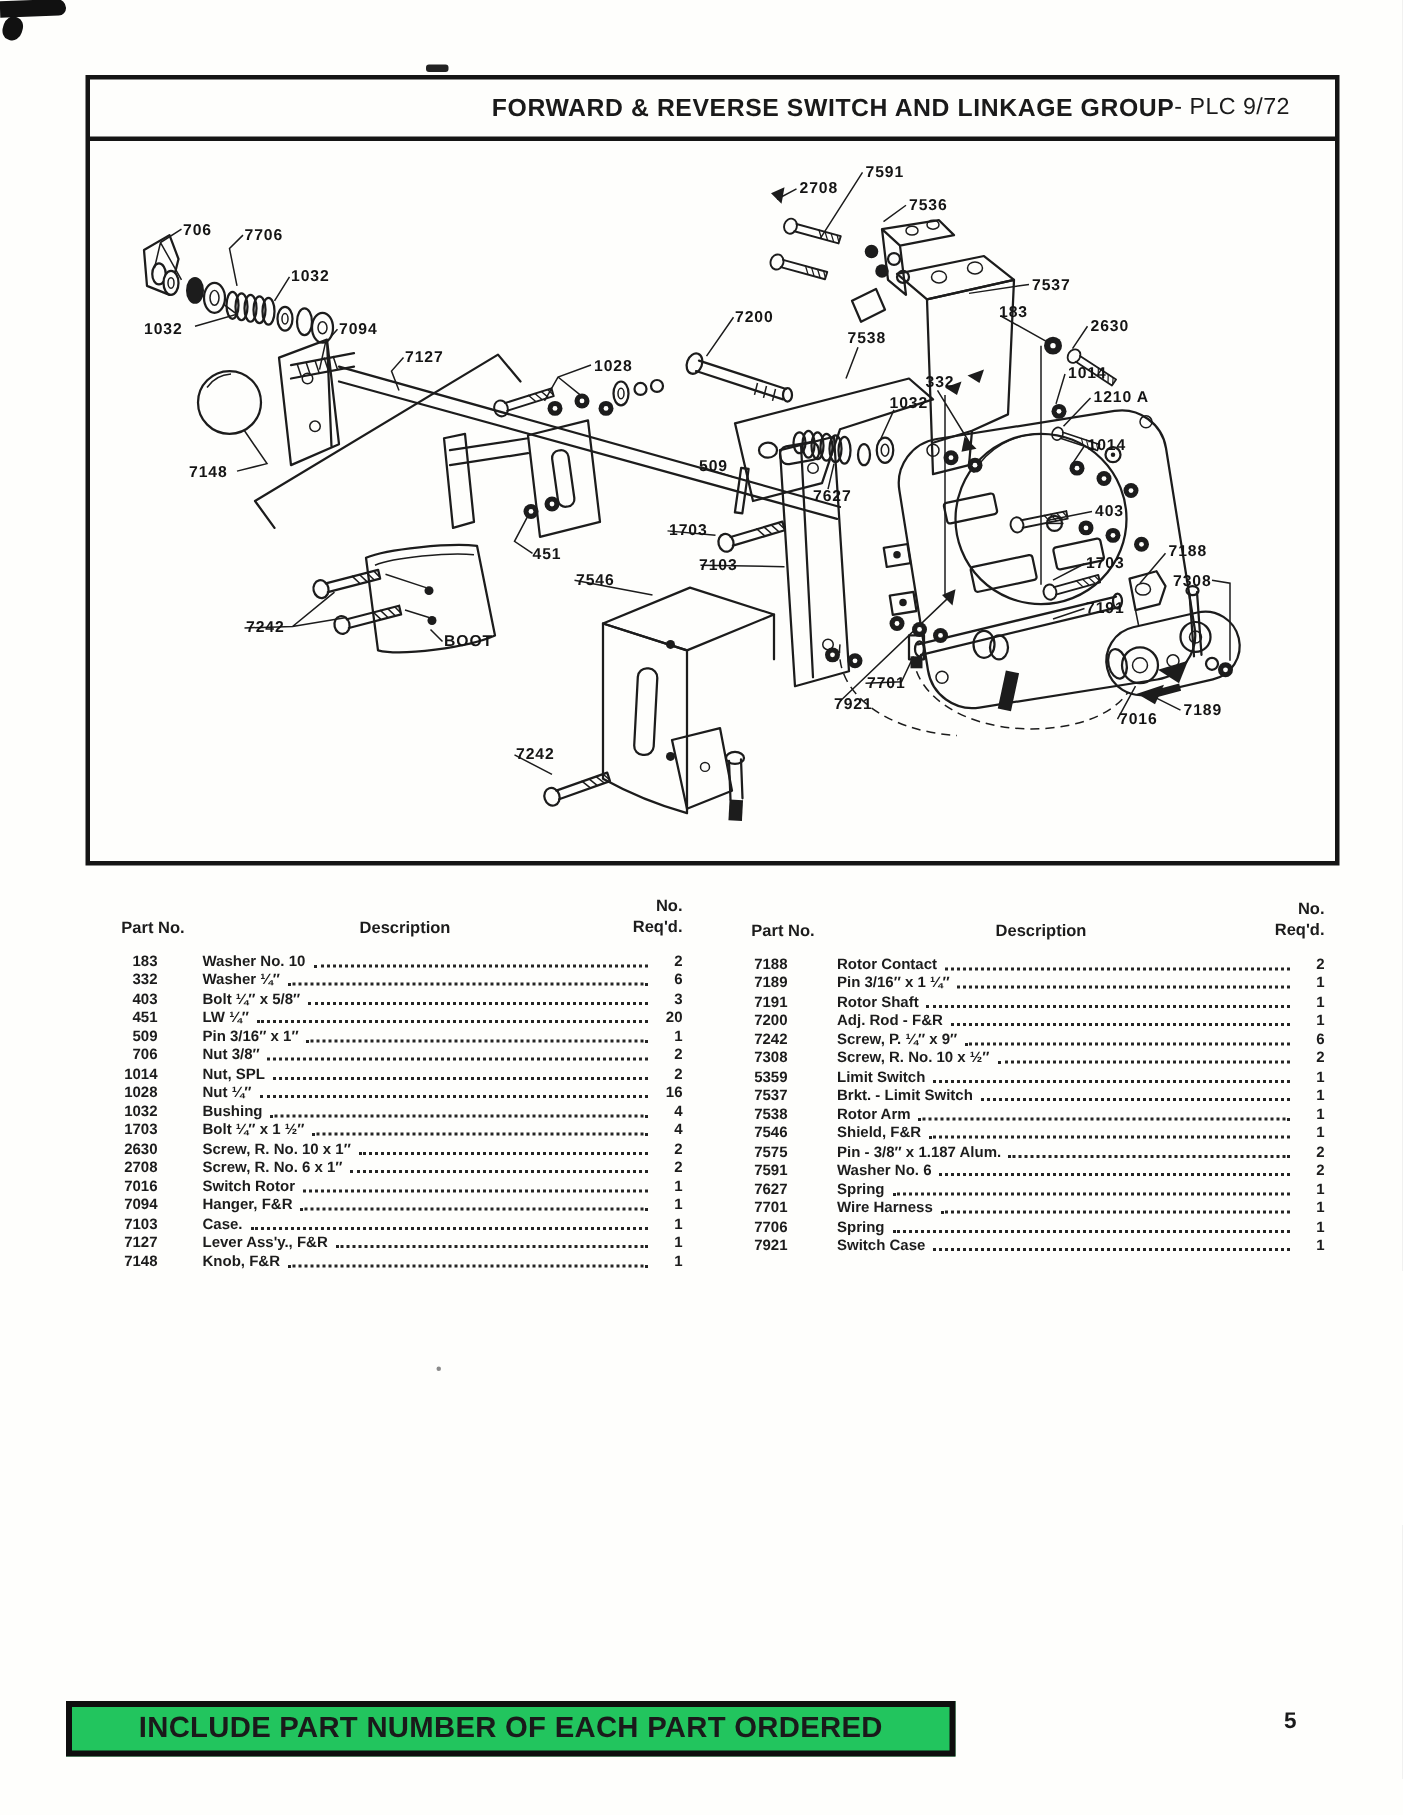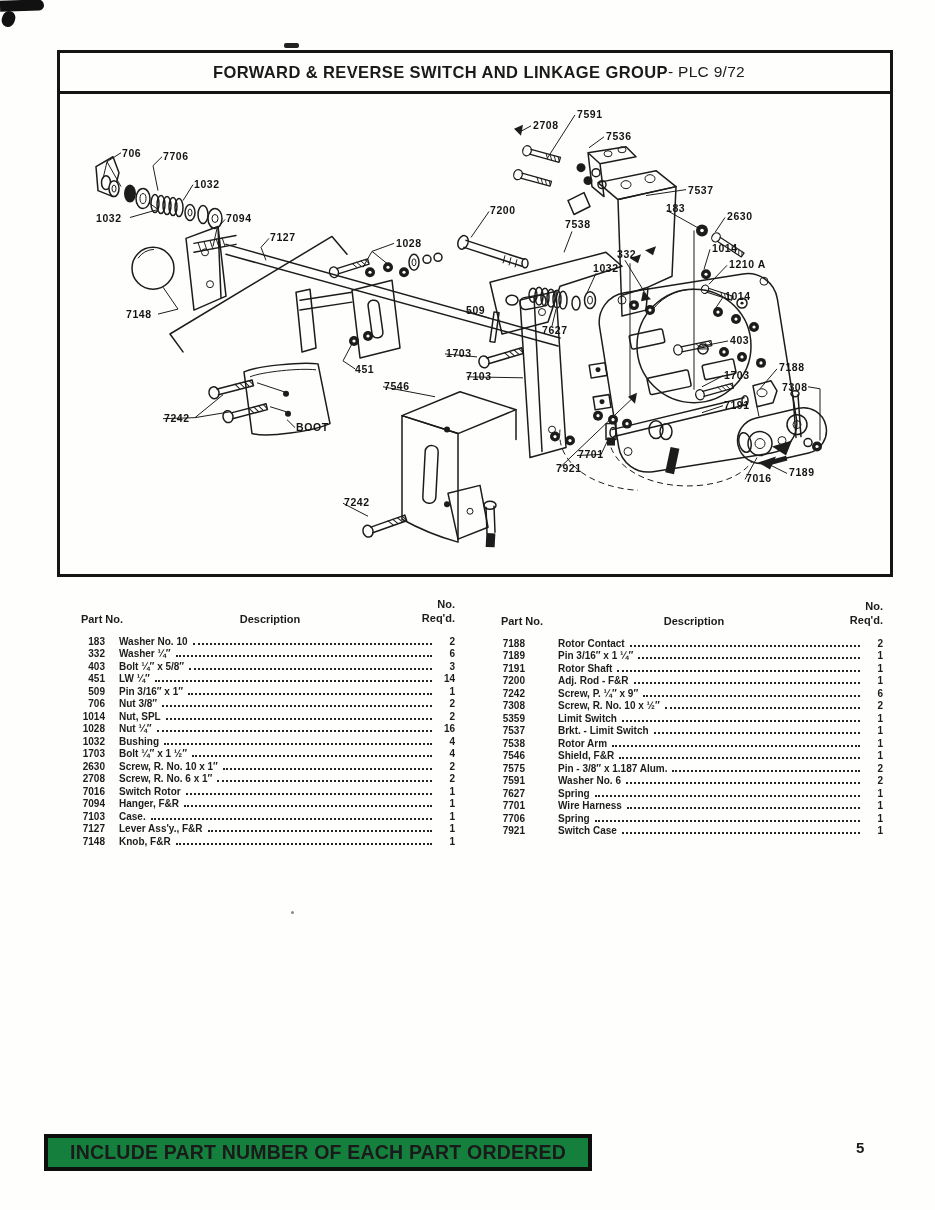--- a/index.html
+++ b/index.html
@@ -6,21 +6,21 @@
   .page{position:relative;width:935px;height:1210px;background:#fefefc;overflow:hidden;
         font-family:"Liberation Sans",sans-serif;color:#1a1a1a;}
   .mark{position:absolute;background:#111;}
   .mark-a{left:0;top:0;width:44px;height:11px;border-radius:0 6px 5px 0;transform:rotate(-2deg);}
   .mark-b{left:2px;top:11px;width:13px;height:16px;border-radius:45%;transform:rotate(18deg);}
   .mark-c{left:284px;top:43px;width:15px;height:5px;border-radius:2px;background:#222;}
   .mark-d{left:291px;top:911px;width:3px;height:3px;border-radius:50%;background:#8a8a8a;}
 
   .diagram-box{position:absolute;left:57px;top:50px;width:836px;height:527px;
                border:3px solid #151515;box-sizing:border-box;background:#fefefc;}
-  .title-row{height:41px;display:flex;justify-content:center;align-items:center;
+  .title-row{height:41px;display:flex;justify-content:flex-end;align-items:center;
              padding:0 30px 0 38px;border-bottom:3px solid #151515;box-sizing:border-box;}
   .title-row .ttl{font-size:16.5px;font-weight:600;letter-spacing:0.4px;}
   .title-row .plc{font-size:15.5px;font-weight:400;letter-spacing:0.3px;}
   .diagram-canvas{position:absolute;left:0;top:41px;right:0;bottom:0;}
   .diagram-canvas svg{display:block;width:100%;height:100%;}
 
   svg .ln{stroke:#1c1c1c;fill:none;stroke-width:1.5;stroke-linejoin:round;stroke-linecap:round;}
   svg .thin{stroke:#1c1c1c;fill:none;stroke-width:1;}
   svg .fdark{fill:#1c1c1c;stroke:none;}
   svg .fw{fill:#fefefc;}
@@ -29,29 +29,29 @@
   .tbl{position:absolute;font-size:10px;font-weight:700;color:#1c1c1c;}
   .tbl-left{left:57px;top:598px;width:398px;}
   .tbl-right{left:477px;top:600px;width:406px;}
   .tbl-head{display:flex;align-items:flex-end;font-size:11px;}
   .h-part{width:82px;padding-left:4px;text-align:center;}
   .h-desc{flex:1;text-align:center;}
   .h-no{width:58px;text-align:right;line-height:13.5px;}
   .rows{margin-top:9px;}
   .prow{display:flex;align-items:flex-end;height:12.5px;}
   .pn{width:48px;text-align:right;}
-  .desc{margin-left:14px;white-space:nowrap;}
+  .desc{margin-left:30px;white-space:nowrap;}
   .tbl-right .desc{margin-left:33px;}
   .dots{flex:1;border-bottom:2px dotted #242424;margin:0 3px 2px 5px;}
   .qty{width:20px;text-align:right;}
 
-  .banner{position:absolute;left:44px;top:1134px;width:548px;height:37px;
+  .banner{position:absolute;left:44px;top:1134px;width:593px;height:37px;
           border:4px solid #0e0e0e;box-sizing:border-box;display:flex;align-items:center;
           justify-content:center;font-size:19.5px;font-weight:700;letter-spacing:0.2px;
-          white-space:nowrap;background:#15803d;}
+          white-space:nowrap;background:#22c55e;}
   .pageno{position:absolute;left:856px;top:1139px;font-size:15px;font-weight:700;}
 </style>
 </head>
 <body>
 
 <div class="page">
   <div class="mark mark-a"></div>
   <div class="mark mark-b"></div>
   <div class="mark mark-c"></div>
   <div class="mark mark-d"></div>
@@ -383,21 +383,21 @@
           <span class="pn">403</span>
           <span class="desc">Bolt ¼″ x 5/8″</span>
           <span class="dots"></span>
           <span class="qty">3</span>
         </div>
 
         <div class="prow">
           <span class="pn">451</span>
           <span class="desc">LW ¼″</span>
           <span class="dots"></span>
-          <span class="qty">14</span>
+          <span class="qty">20</span>
         </div>
 
         <div class="prow">
           <span class="pn">509</span>
           <span class="desc">Pin 3/16″ x 1″</span>
           <span class="dots"></span>
           <span class="qty">1</span>
         </div>
 
         <div class="prow">

